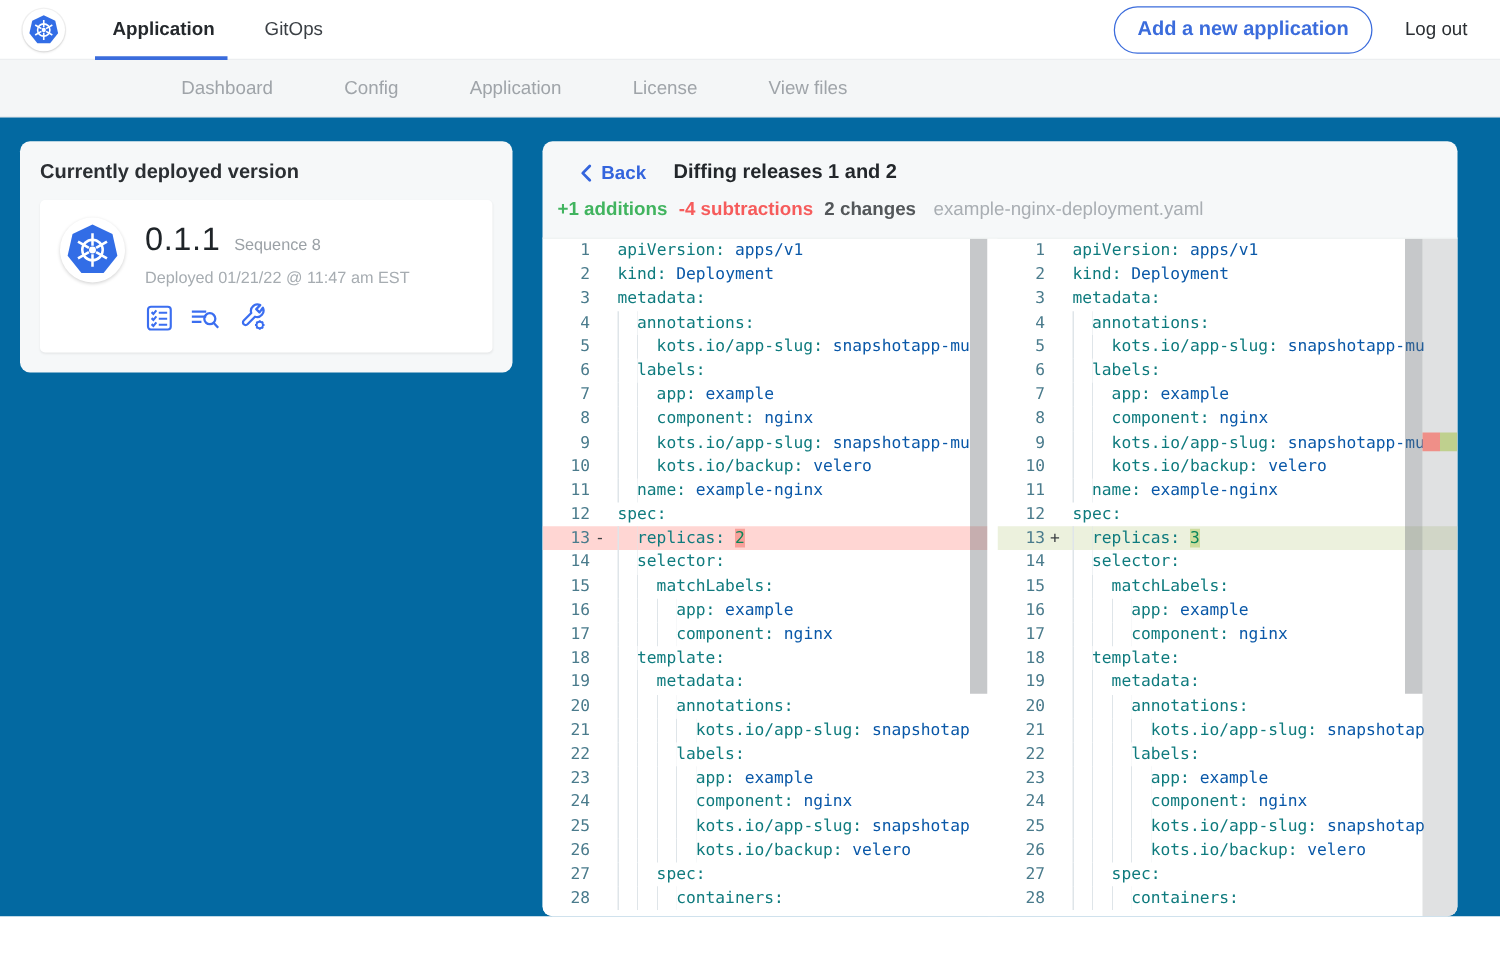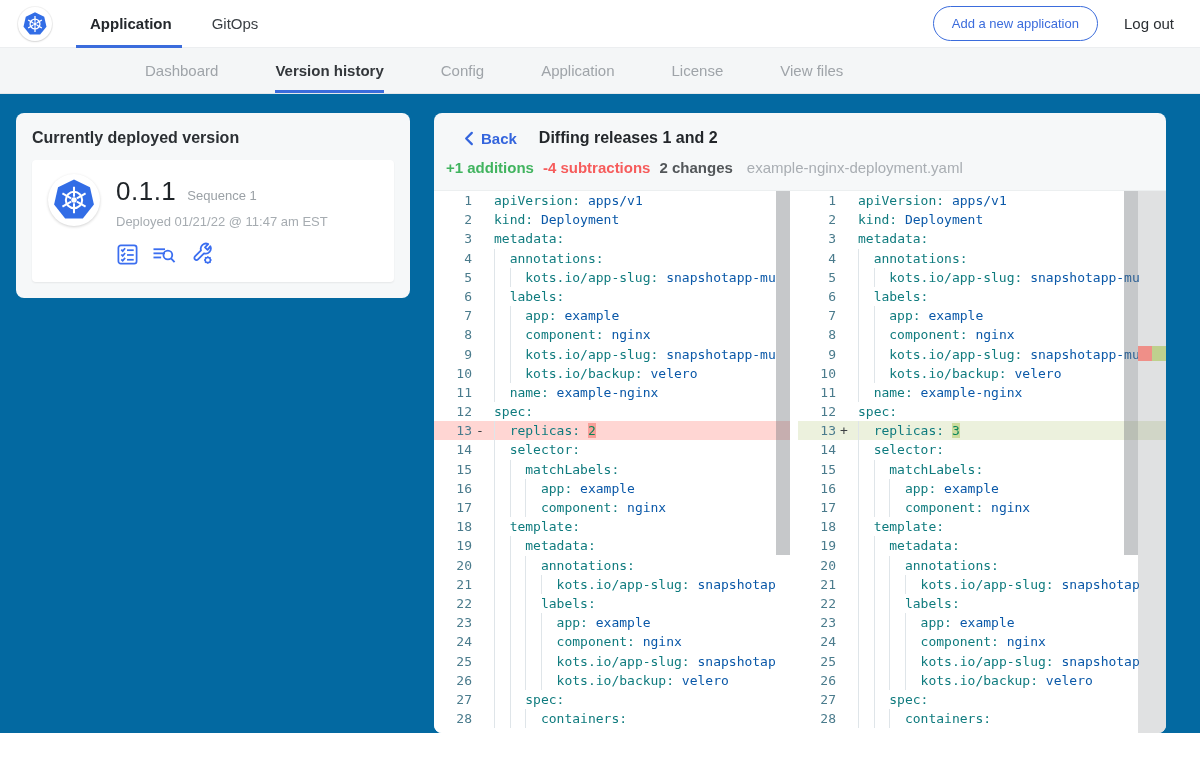--- a/index.html
+++ b/index.html
@@ -13,21 +13,21 @@
     box-shadow:0 0 0 1px rgba(0,0,0,.05), 0 1px 2px rgba(0,0,0,.12);
     display:flex; align-items:center; justify-content:center; flex:none; }
   .top-tabs { display:flex; height:100%; margin-left:38px; gap:40px;text-align:right; }
   .top-tab { display:flex; align-items:center; font-size:15px; font-weight:500;
     color:#3a3f44; position:relative; cursor:pointer; }
   .top-tab.active { font-weight:700; color:#24282c; }
   .top-tab.active::after { content:""; position:absolute; left:-14px; right:-10px;
     bottom:-1px; height:3px; background:#3b6cdc; }
   .flex-spacer { flex:1; }
   .add-app-btn { border:1.5px solid #3b6cdc; color:#3b6cdc; background:#fff;
-    font-family:inherit; font-size:13px; font-weight:400; padding:9px 18px;
+    font-family:inherit; font-size:16px; font-weight:700; padding:9px 18px;
     border-radius:20px; cursor:pointer; }
   .logout { font-size:15px; font-weight:500; color:#2b2f33; margin-left:26px; cursor:pointer; }
 
   
   .subnav { height:46px; background:#f4f6f7; border-bottom:1px solid #e5e8ea;
     display:flex; align-items:stretch; padding-left:145px; gap:57px; }
   .subnav-item { display:flex; align-items:center; font-size:15px; color:#9fa4a9;
     cursor:pointer; border-bottom:3px solid transparent; padding-top:3px; }
   .subnav-item.active { color:#33373b; font-weight:700; border-bottom-color:#3b6cdc; }
 
@@ -120,21 +120,20 @@
     <div class="top-tab active">Application</div>
     <div class="top-tab">GitOps</div>
   </nav>
   <div class="flex-spacer"></div>
   <button class="add-app-btn">Add a new application</button>
   <span class="logout">Log out</span>
 </header>
 
 <nav class="subnav">
   <div class="subnav-item">Dashboard</div>
-  <div class="subnav-item active">Version history</div>
   <div class="subnav-item">Config</div>
   <div class="subnav-item">Application</div>
   <div class="subnav-item">License</div>
   <div class="subnav-item">View files</div>
 </nav>
 
 <main class="main">
 
   <div class="left-col">
     <section class="deployed-box">
@@ -150,21 +149,21 @@
             <line y1="-1.8" y2="-7.2" transform="rotate(120)"></line>
               <line y1="-1.8" y2="-7.2" transform="rotate(180)"></line>
             <line y1="-1.8" y2="-7.2" transform="rotate(240)"></line>
               <line y1="-1.8" y2="-7.2" transform="rotate(300)"></line>
           </g>
           <circle r="1.5" fill="#fff"></circle>
         </svg>
         <div class="version-info">
           <div class="version-line">
             <span class="version-number">0.1.1</span>
-            <span class="sequence-label">Sequence 1</span>
+            <span class="sequence-label">Sequence 8</span>
           </div>
           <div class="deployed-at">Deployed 01/21/22 @ 11:47 am EST</div>
           <div class="action-icons">
             <span class="ic">
               <svg width="23" height="23" viewBox="0 0 24 24" fill="none" stroke="#3b6ef0" stroke-width="1.8">
                 <rect x="2.5" y="2.5" width="19" height="19" rx="2.5"></rect>
                 <polyline points="5.5,7 7,8.5 9.5,5.5"></polyline>
                   <line x1="11.5" y1="7.5" x2="18.5" y2="7.5"></line>
                 <polyline points="5.5,12 7,13.5 9.5,10.5"></polyline>
                   <line x1="11.5" y1="12.5" x2="18.5" y2="12.5"></line>

